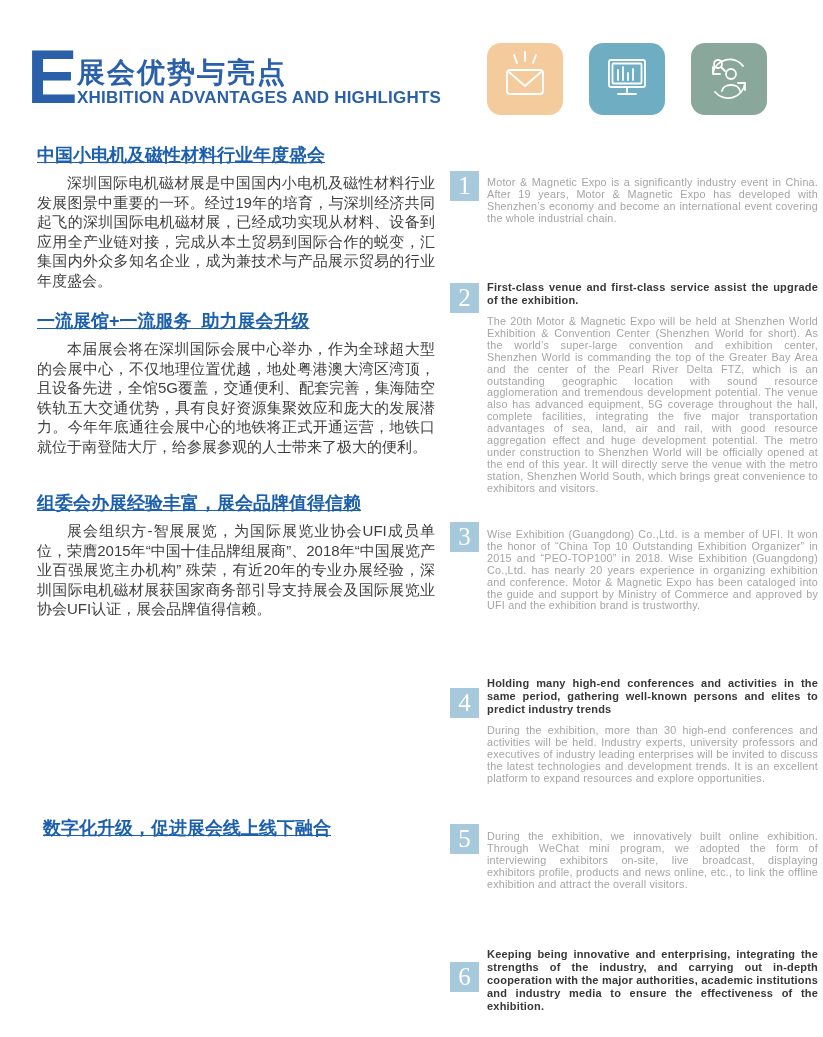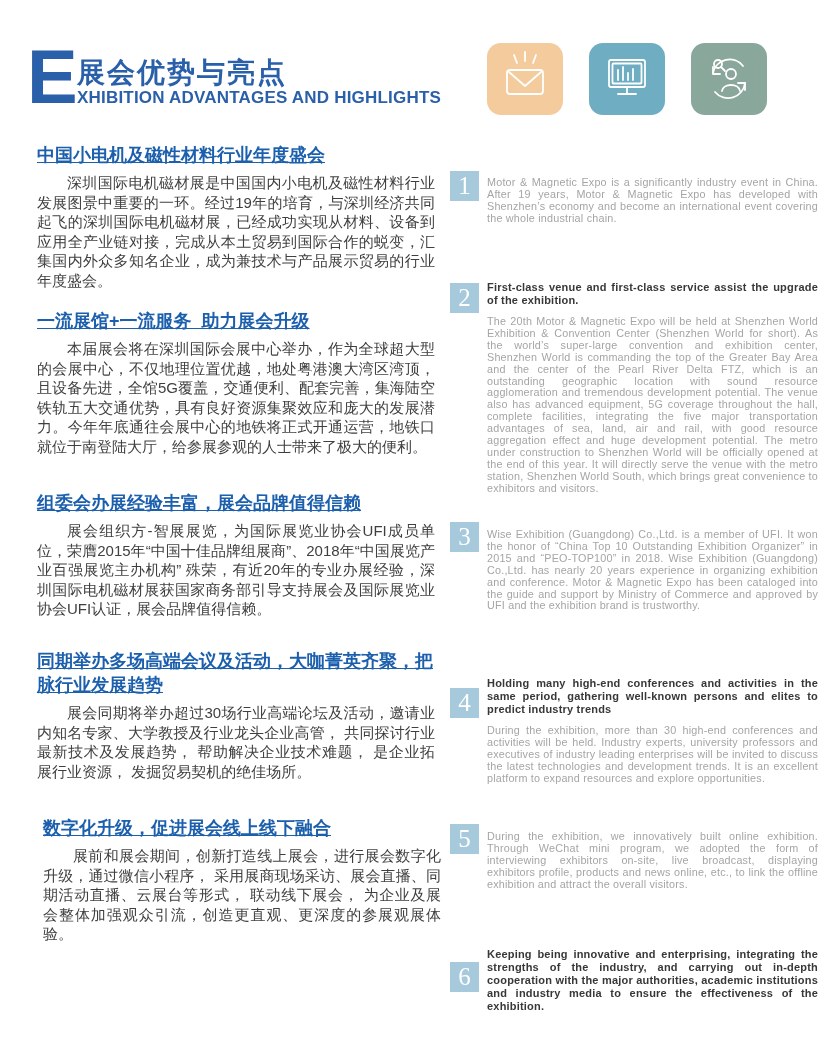--- a/index.html
+++ b/index.html
@@ -116,28 +116,23 @@
   <div class="lsec s2">
     <h2>一流展馆+一流服务  助力展会升级</h2>
     <p>本届展会将在深圳国际会展中心举办，作为全球超大型的会展中心，不仅地理位置优越，地处粤港澳大湾区湾顶，且设备先进，全馆5G覆盖，交通便利、配套完善，集海陆空铁轨五大交通优势，具有良好资源集聚效应和庞大的发展潜力。今年年底通往会展中心的地铁将正式开通运营，地铁口就位于南登陆大厅，给参展参观的人士带来了极大的便利。</p>
   </div>
 
   <div class="lsec s3">
     <h2>组委会办展经验丰富，展会品牌值得信赖</h2>
     <p>展会组织方-智展展览，为国际展览业协会UFI成员单位，荣膺2015年“中国十佳品牌组展商”、2018年“中国展览产业百强展览主办机构” 殊荣，有近20年的专业办展经验，深圳国际电机磁材展获国家商务部引导支持展会及国际展览业协会UFI认证，展会品牌值得信赖。</p>
   </div>
 
-  <div class="lsec s4">
-    <h2>同期举办多场高端会议及活动，大咖菁英齐聚，把脉行业发展趋势</h2>
-    <p>展会同期将举办超过30场行业高端论坛及活动，邀请业内知名专家、大学教授及行业龙头企业高管， 共同探讨行业最新技术及发展趋势， 帮助解决企业技术难题， 是企业拓展行业资源， 发掘贸易契机的绝佳场所。</p>
-  </div>
 
   <div class="lsec s5">
     <h2>数字化升级，促进展会线上线下融合</h2>
-    <p>展前和展会期间，创新打造线上展会，进行展会数字化升级，通过微信小程序， 采用展商现场采访、展会直播、同期活动直播、云展台等形式， 联动线下展会， 为企业及展会整体加强观众引流，创造更直观、更深度的参展观展体验。</p>
   </div>
 
 
   <div class="ritem r1">
     <div class="numbox">1</div>
     <div class="rtext">
       <p class="rbody">Motor &amp; Magnetic Expo is a significantly industry event in China. After 19 years, Motor &amp; Magnetic Expo has developed with Shenzhen’s economy and become an international event covering the whole industrial chain.</p>
     </div>
   </div>
 

